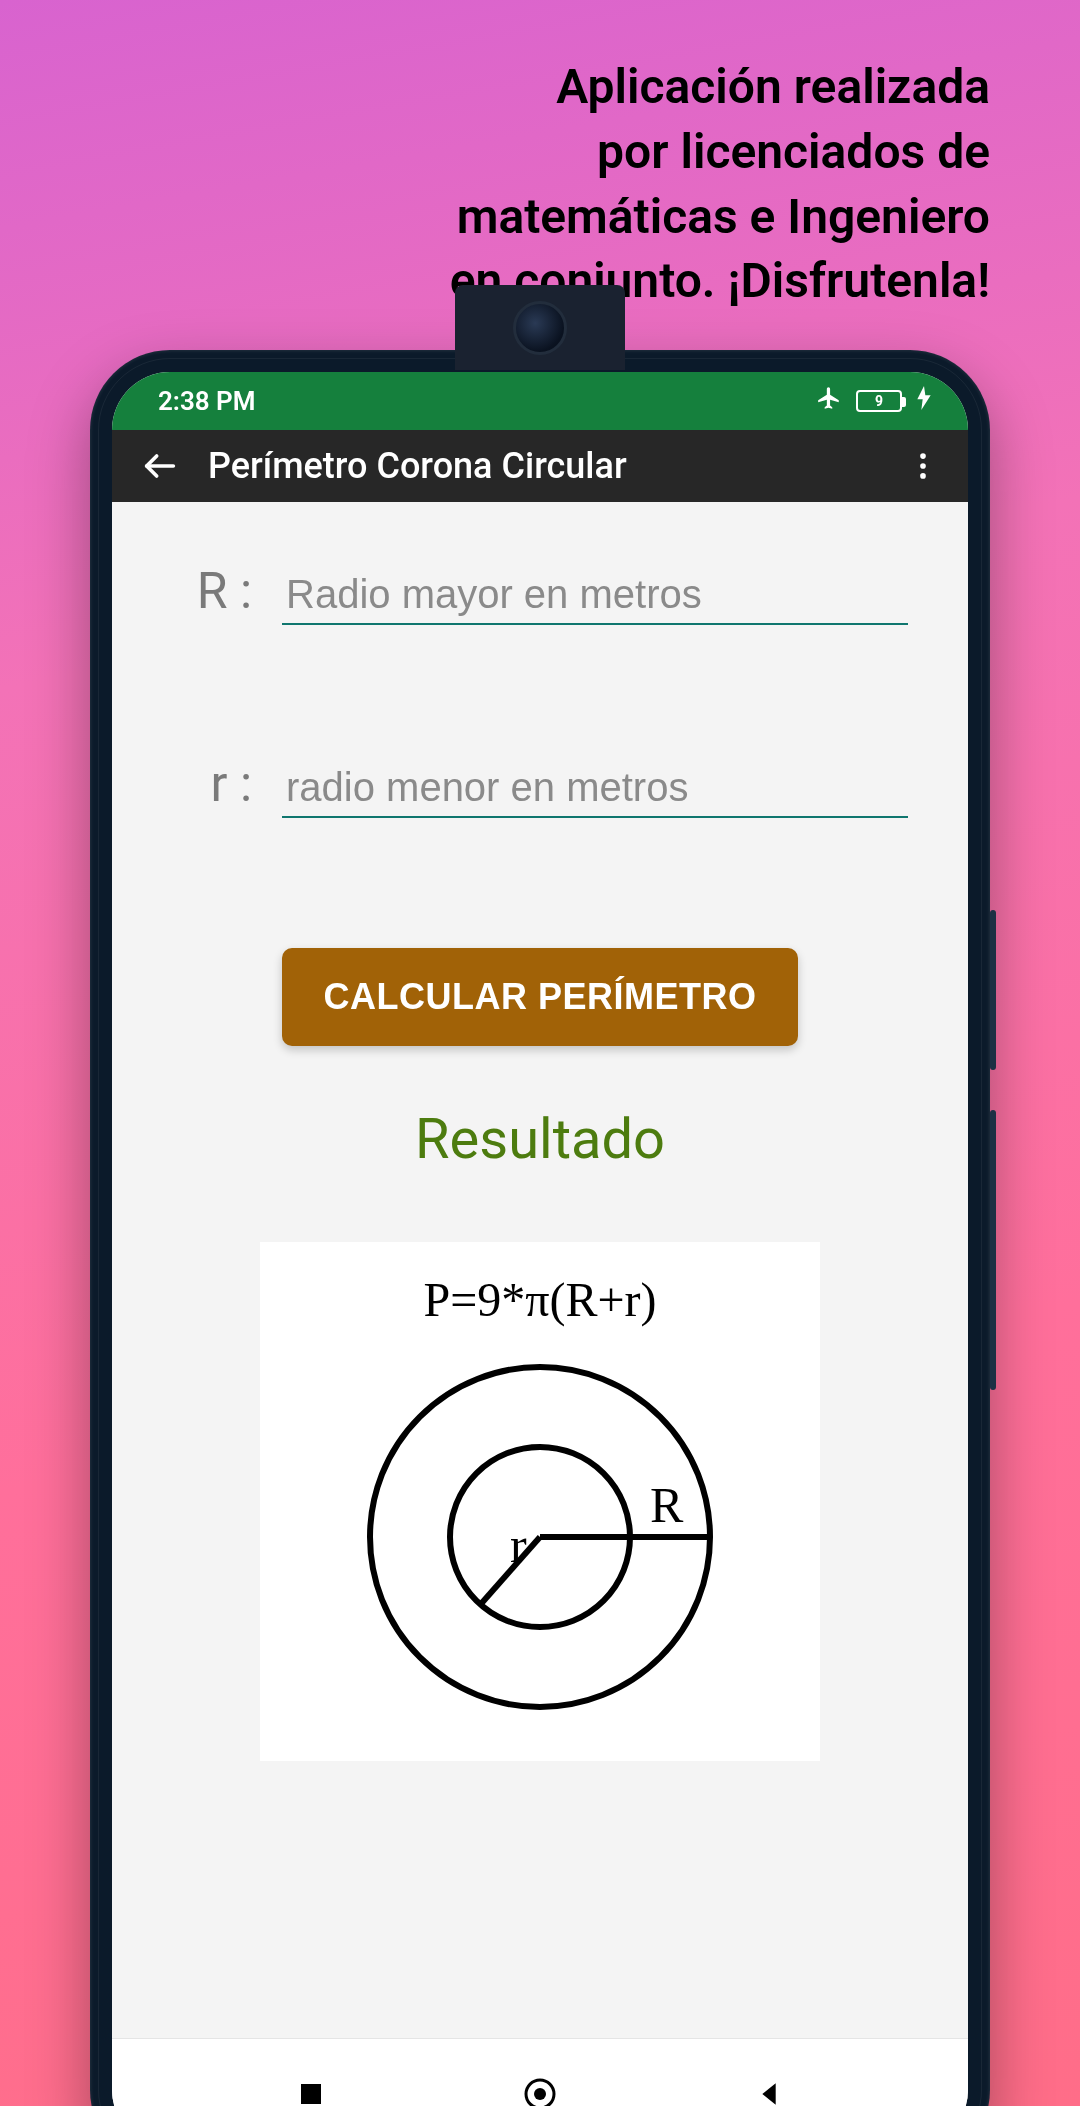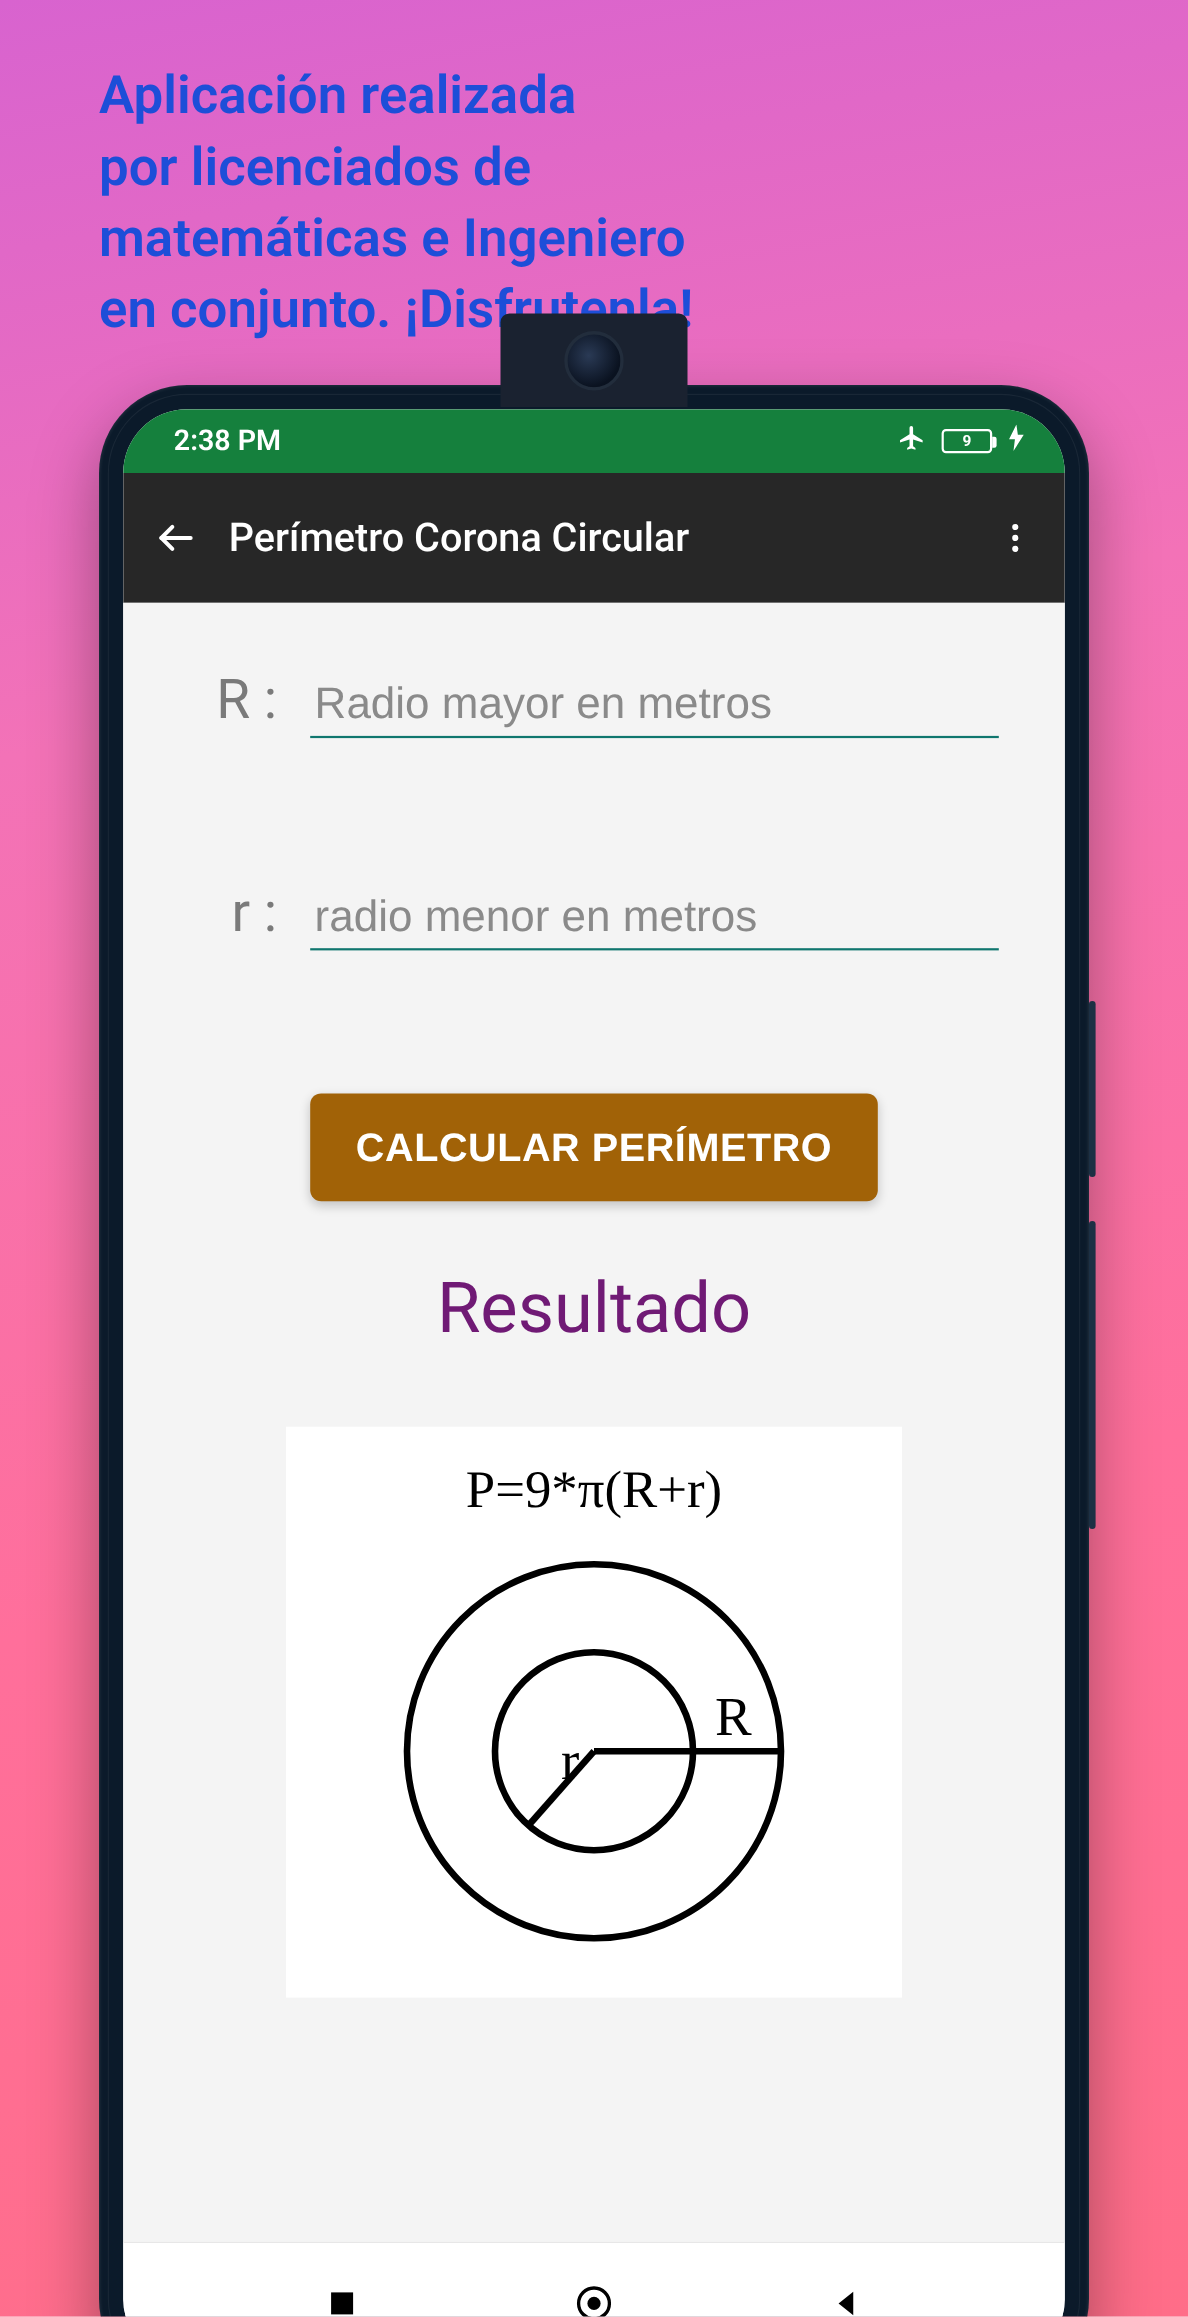--- a/index.html
+++ b/index.html
@@ -5,24 +5,24 @@
   * { box-sizing: border-box; margin: 0; padding: 0; }
   body {
     width: 1080px;
     height: 2106px;
     background: linear-gradient(170deg, #d863cf 0%, #f372b7 30%, #ff6f9b 65%, #ff6d88 100%);
     font-family: -apple-system, BlinkMacSystemFont, 'Segoe UI', Roboto, Arial, sans-serif;
     overflow: hidden;
     position: relative;
   }
   .promo-text {
-    color: #1d4ed8;
+    color: #000000;
     font-size: 48px;
     font-weight: 600;
-    text-align: left;
+    text-align: right;
     line-height: 1.35;
     padding: 55px 90px 0;
   }
 
   
   .phone {
     position: absolute;
     left: 90px;
     top: 350px;
     width: 900px;
@@ -88,21 +88,21 @@
   .status-right { display: flex; align-items: center; gap: 14px; }
   .battery {
     width: 46px; height: 22px; border: 2px solid #fff; border-radius: 4px;
     position: relative; display:flex;align-items:center;justify-content:center;
     font-size:14px;font-weight:700;
   }
   .battery::after{content:"";position:absolute;right:-6px;top:5px;width:4px;height:10px;background:#fff;border-radius:0 2px 2px 0;}
 
   
   .app-bar {
-    height: 118px;
+    height: 72px;
     background: #272727;
     color: #fff;
     display: flex;
     align-items: center;
     padding: 0 28px;
     gap: 28px;
   }
   .app-bar .title { font-size: 36px; font-weight: 500; flex: 1; }
   .back-icon svg, .more-icon svg { display:block; }
 
@@ -146,22 +146,22 @@
     border: none;
     border-radius: 10px;
     font-size: 36px;
     font-weight: 600;
     letter-spacing: 0.5px;
     padding: 28px 42px;
     box-shadow: 0 4px 10px rgba(0,0,0,0.2);
     cursor: pointer;
   }
   .result-label {
-    font-size: 64px;
-    color: #701a75;
+    font-size: 56px;
+    color: #4d7c0f;
     margin-top: 60px;
   }
 
   .diagram {
     margin-top: 70px;
     width: 560px;
     background: #fff;
     padding: 30px 20px;
     text-align: center;
   }

